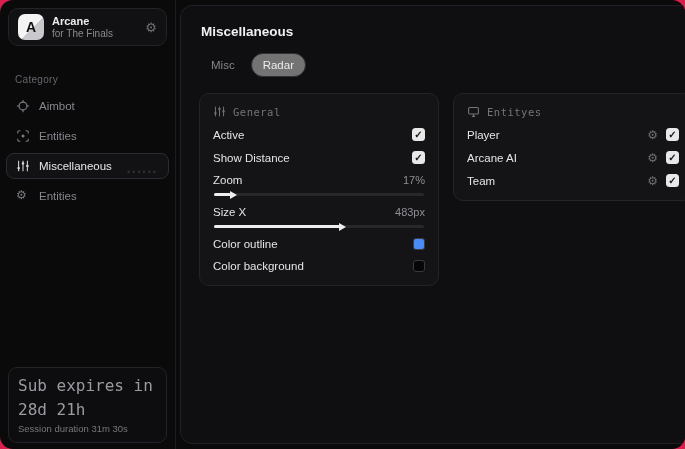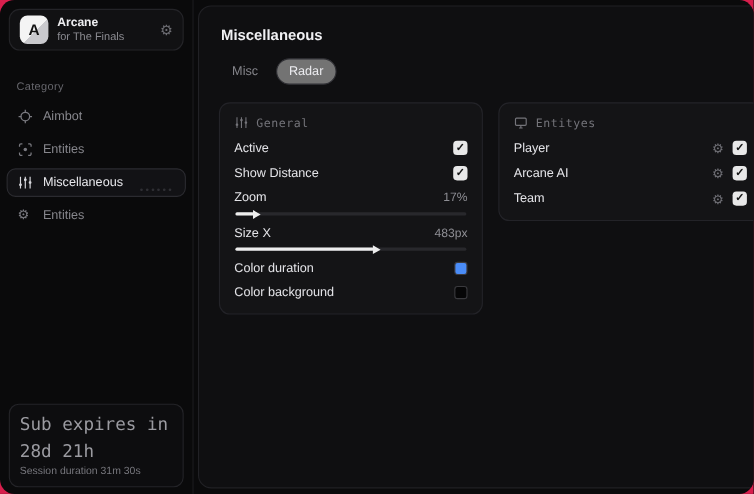--- a/index.html
+++ b/index.html
@@ -211,21 +211,21 @@
             <div>
               <div class="row">
                 <span class="lbl">Size X</span>
                 <span class="val">483px</span>
               </div>
               <div class="slider-track">
                 <div class="slider-fill" style="width: 60%;"></div>
               </div>
             </div>
             <div class="row">
-              <span class="lbl">Color duration</span>
+              <span class="lbl">Color outline</span>
               <span class="swatch" style="background:#4a8cf7"></span>
             </div>
             <div class="row">
               <span class="lbl">Color background</span>
               <span class="swatch" style="background:#060607"></span>
             </div>
           </div>
           <div class="card">
             <div class="card-head">
               <span class="icn">

